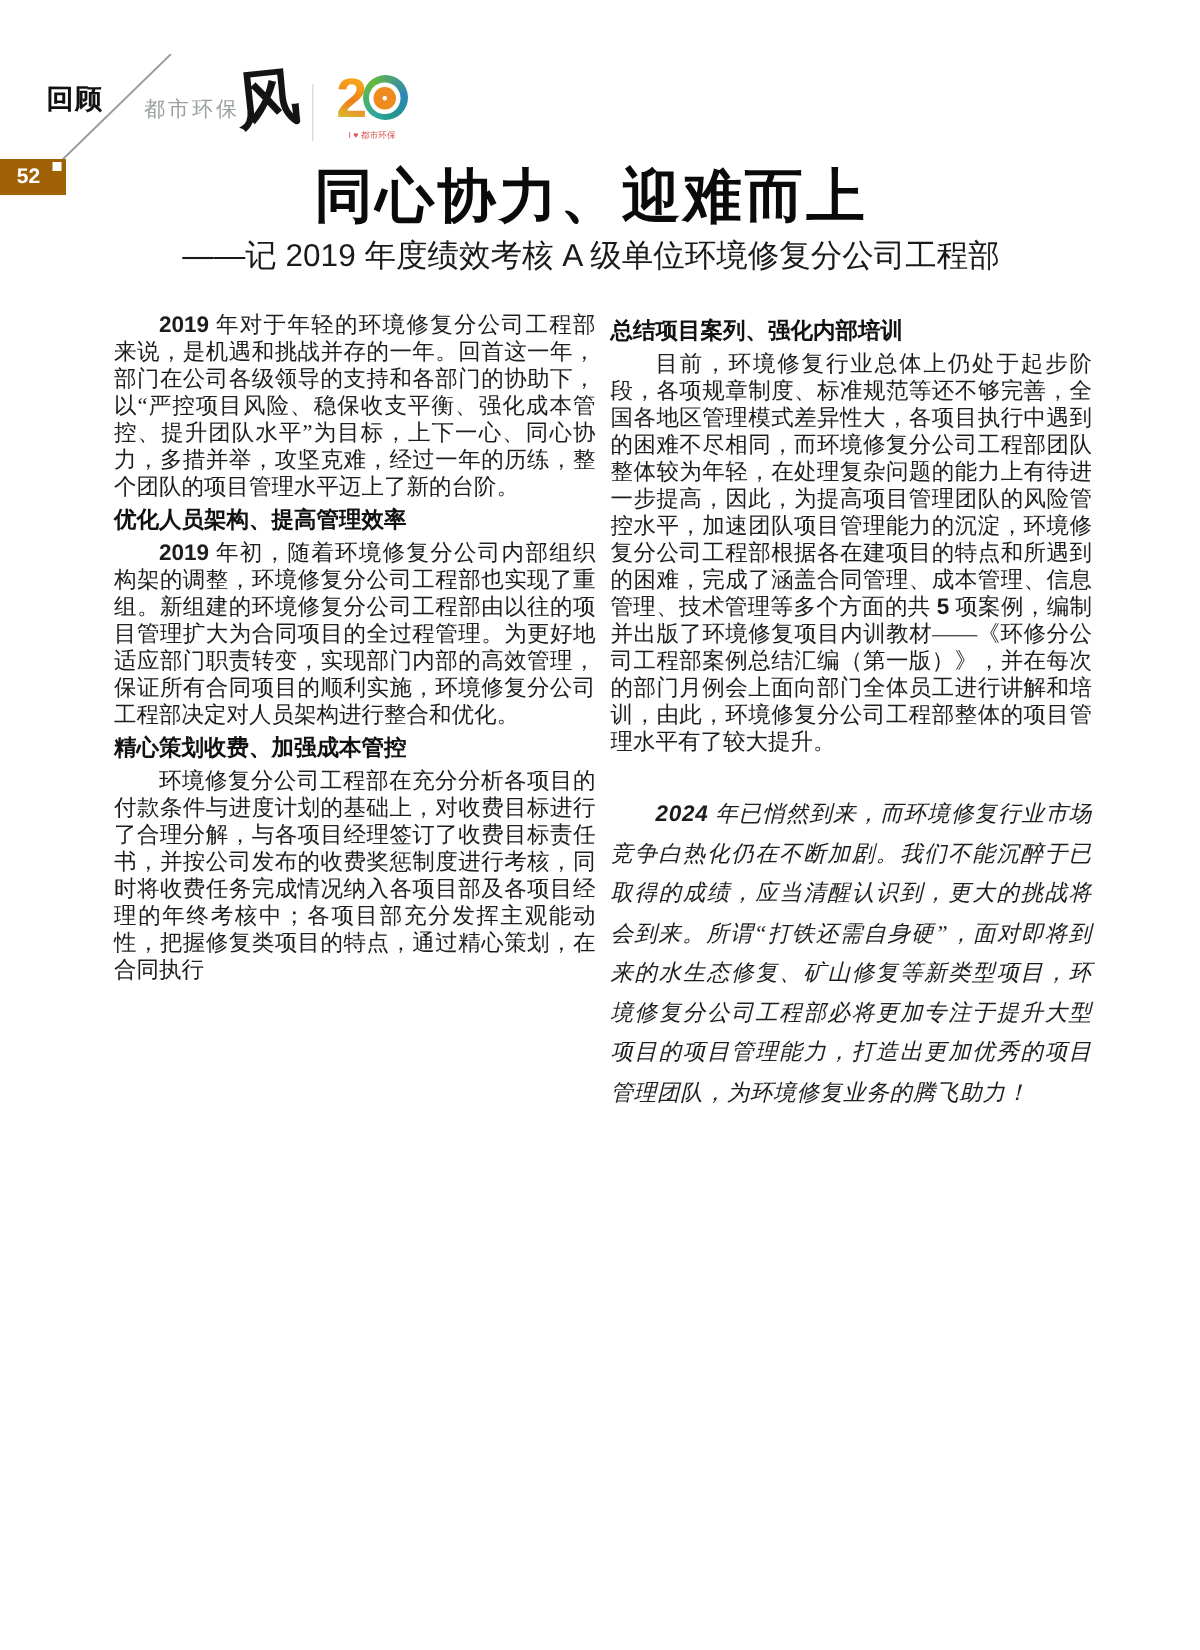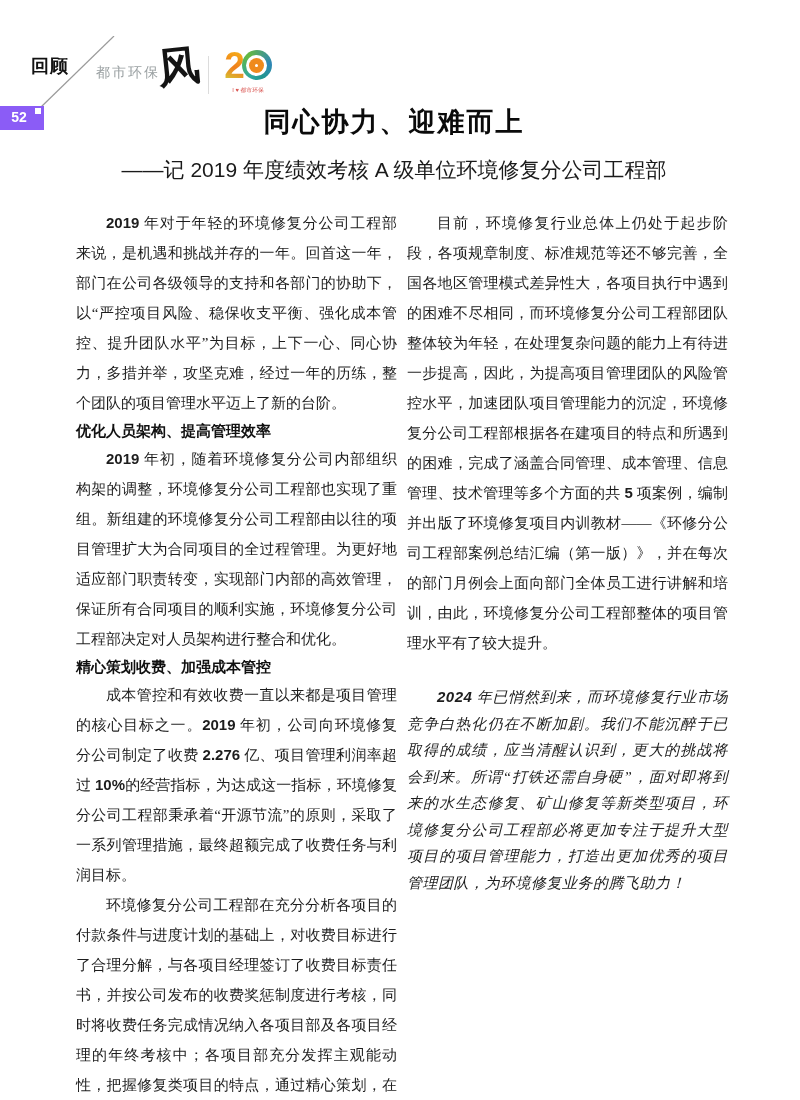--- a/index.html
+++ b/index.html
@@ -3,21 +3,21 @@
 <meta charset="utf-8">
 <style>
   html,body{margin:0;padding:0;background:#ffffff;}
   .page{position:relative;width:788px;height:1100px;background:#fff;overflow:hidden;
         font-family:"Liberation Serif","DejaVu Serif",serif;color:#1d1d1d;margin-top:36px;}
 
   
   .section-label{position:absolute;left:31px;top:18px;font-family:"Liberation Sans",sans-serif;
                  font-weight:bold;font-size:18px;color:#111;letter-spacing:1px;}
   .diag-line{position:absolute;left:38px;top:0;}
-  .pagenum-box{position:absolute;left:0;top:70px;width:44px;height:24px;background:#8b5cf6;}
+  .pagenum-box{position:absolute;left:0;top:70px;width:44px;height:24px;background:#a16207;}
   .pagenum-box .num52{position:absolute;left:0;right:6px;top:3px;text-align:center;color:#fff;
                  font-family:"Liberation Sans",sans-serif;font-size:14px;font-weight:bold;}
   .pagenum-notch{position:absolute;top:2px;right:3px;width:6px;height:6px;background:#fff;}
   .brand-name{position:absolute;left:96px;top:28px;font-size:14px;color:#9aa0a2;letter-spacing:2px;
               font-family:Liberation Mono, monospace;}
   .brand-calligraphy{position:absolute;left:158px;top:10px;font-size:42px;line-height:1;color:#141414;
               font-family:"Liberation Serif",serif;transform:rotate(-6deg);font-weight:bold;}
   .logo-divider{position:absolute;left:208px;top:20px;width:1px;height:38px;background:#dcdcdc;}
   .anniv{position:absolute;left:218px;top:10px;width:60px;text-align:center;}
   .anniv-top{display:flex;align-items:center;justify-content:center;height:38px;}
@@ -28,29 +28,29 @@
         background:conic-gradient(from 210deg,#2fa79e,#66b93f 30%,#2e86b7 65%,#22968f 85%,#2fa79e);
         display:flex;align-items:center;justify-content:center;}
   .ring-white{width:21px;height:21px;border-radius:50%;background:#fff;display:flex;align-items:center;justify-content:center;}
   .ring-orange{width:15px;height:15px;border-radius:50%;background:#ef8a1d;display:flex;align-items:center;justify-content:center;}
   .ring-core{width:7px;height:7px;border-radius:50%;background:#fff;border:2px solid #ef8a1d;box-sizing:border-box;}
   .anniv-caption{margin-top:2px;color:#d9534f;font-family:"Liberation Sans",sans-serif;
                  font-size:10px;white-space:nowrap;transform:scale(0.58);transform-origin:center top;}
 
   
   .title{position:absolute;left:0;right:0;top:68px;text-align:center;margin:0;
-         font-family:"Liberation Sans",sans-serif;font-weight:bold;font-size:27px;
+         font-family:"Liberation Sans",sans-serif;font-weight:bold;font-size:39px;
          letter-spacing:2px;color:#0a0a0a;}
   .subtitle{position:absolute;left:0;right:0;top:120px;text-align:center;margin:0;
          font-family:"Liberation Sans",sans-serif;font-weight:normal;font-size:21px;color:#1a1a1a;}
 
   
   .columns{position:absolute;left:76px;top:172px;width:652px;display:flex;justify-content:space-between;}
   .col{width:321px;}
-  .prose{margin:0;font-size:15px;line-height:30px;text-align:justify;color:#1d1d1d;}
+  .prose{margin:0;font-size:15px;line-height:18px;text-align:justify;color:#1d1d1d;}
   .indent{text-indent:2em;}
   .num{font-family:"Liberation Sans",sans-serif;font-weight:bold;}
   .subhead{margin:0;font-family:"Liberation Sans",sans-serif;font-weight:bold;font-size:15px;
            line-height:26px;color:#111;}
   .closing{font-style:italic;margin-top:26px;line-height:26.5px;letter-spacing:0.5px;}
 </style>
 </head>
 <body>
 
 <div class="page">
@@ -87,24 +87,24 @@
   <h1 class="title">同心协力、迎难而上</h1>
   <h2 class="subtitle">——记 2019 年度绩效考核 A 级单位环境修复分公司工程部</h2>
 
   <div class="columns">
 
     <div class="col">
       <p class="prose indent"><span class="num">2019</span> 年对于年轻的环境修复分公司工程部来说，是机遇和挑战并存的一年。回首这一年，部门在公司各级领导的支持和各部门的协助下，以“严控项目风险、稳保收支平衡、强化成本管控、提升团队水平”为目标，上下一心、同心协力，多措并举，攻坚克难，经过一年的历练，整个团队的项目管理水平迈上了新的台阶。</p>
       <h3 class="subhead">优化人员架构、提高管理效率</h3>
       <p class="prose indent"><span class="num">2019</span> 年初，随着环境修复分公司内部组织构架的调整，环境修复分公司工程部也实现了重组。新组建的环境修复分公司工程部由以往的项目管理扩大为合同项目的全过程管理。为更好地适应部门职责转变，实现部门内部的高效管理，保证所有合同项目的顺利实施，环境修复分公司工程部决定对人员架构进行整合和优化。</p>
       <h3 class="subhead">精心策划收费、加强成本管控</h3>
-      <p class="prose indent">成本管控和有效收费一直以来都是项目管理的核心目标之一。<span class="num">2019</span> 年初，公司向环境修复分公司制定了收费 <span class="num">2.276</span> 亿、项目管理利润率超过 <span class="num">10%</span>的经营指标，为达成这一指标，环境修复分公司工程部秉承着“开源节流”的原则，采取了一系列管理措施，最终超额完成了收费任务与利润目标。</p>
       <p class="prose indent">环境修复分公司工程部在充分分析各项目的付款条件与进度计划的基础上，对收费目标进行了合理分解，与各项目经理签订了收费目标责任书，并按公司发布的收费奖惩制度进行考核，同时将收费任务完成情况纳入各项目部及各项目经理的年终考核中；各项目部充分发挥主观能动性，把握修复类项目的特点，通过精心策划，在合同执行</p>
     </div>
 
     <div class="col">
+      <h3 class="subhead">总结项目案列、强化内部培训</h3>
       <p class="prose indent">目前，环境修复行业总体上仍处于起步阶段，各项规章制度、标准规范等还不够完善，全国各地区管理模式差异性大，各项目执行中遇到的困难不尽相同，而环境修复分公司工程部团队整体较为年轻，在处理复杂问题的能力上有待进一步提高，因此，为提高项目管理团队的风险管控水平，加速团队项目管理能力的沉淀，环境修复分公司工程部根据各在建项目的特点和所遇到的困难，完成了涵盖合同管理、成本管理、信息管理、技术管理等多个方面的共 <span class="num">5</span> 项案例，编制并出版了环境修复项目内训教材——《环修分公司工程部案例总结汇编（第一版）》，并在每次的部门月例会上面向部门全体员工进行讲解和培训，由此，环境修复分公司工程部整体的项目管理水平有了较大提升。</p>
       <p class="prose indent closing"><span class="num">2024</span> 年已悄然到来，而环境修复行业市场竞争白热化仍在不断加剧。我们不能沉醉于已取得的成绩，应当清醒认识到，更大的挑战将会到来。所谓“打铁还需自身硬”，面对即将到来的水生态修复、矿山修复等新类型项目，环境修复分公司工程部必将更加专注于提升大型项目的项目管理能力，打造出更加优秀的项目管理团队，为环境修复业务的腾飞助力！</p>
 
     </div>
 
   </div>
 </div>
 
 </body></html>

